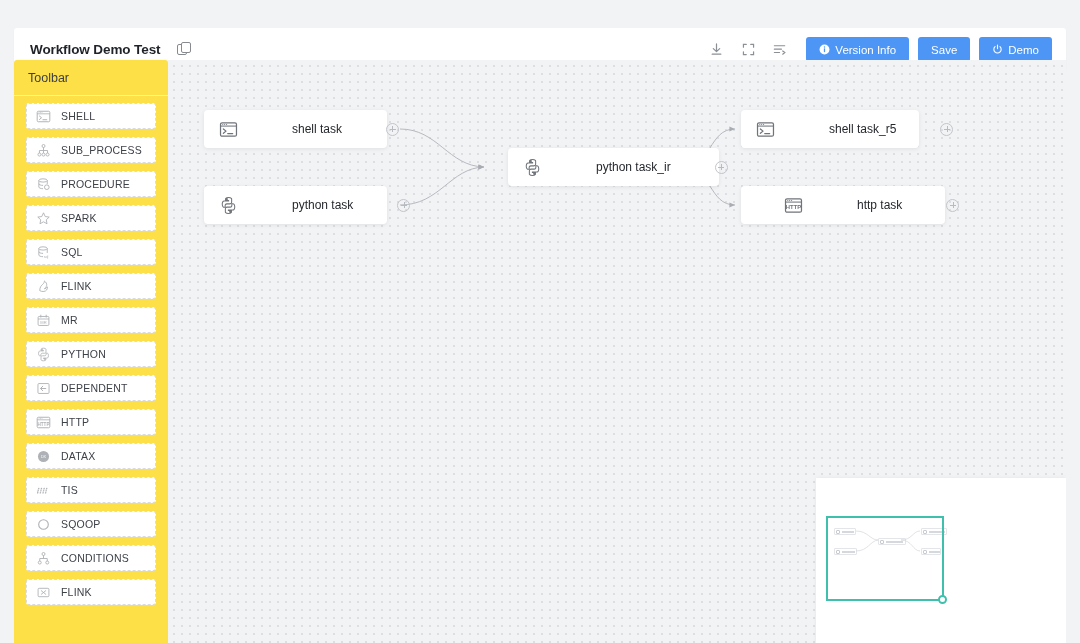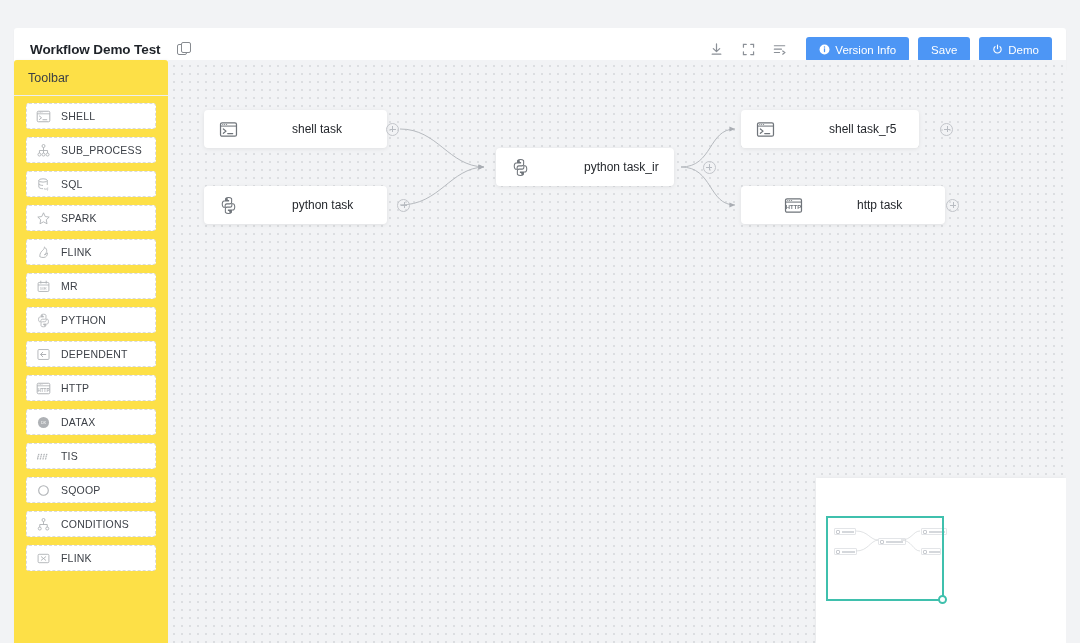--- a/index.html
+++ b/index.html
@@ -321,34 +321,46 @@
               <path d="M10 6 L10 10 M4.6 13.4 L4.6 10 L15.4 10 L15.4 13.4 M10 10 L10 13.4" fill="none" stroke="#7d8288" stroke-width="1.2"></path>
             </svg>
           </span>
           <span class="ti-label">SUB_PROCESS</span>
         </div>
         <div class="tool-item">
           <span class="ti-icon">
             <svg width="15" height="15" viewBox="0 0 20 20">
               <ellipse cx="9.4" cy="4.6" rx="5.6" ry="2.2" fill="none" stroke="#7d8288" stroke-width="1.2"></ellipse>
               <path d="M3.8 4.6 L3.8 13.4 C3.8 14.6 6.3 15.6 9.4 15.6" fill="none" stroke="#7d8288" stroke-width="1.2"></path>
+              <path d="M15 4.6 L15 9.6" fill="none" stroke="#7d8288" stroke-width="1.2"></path>
+              <path d="M3.8 9 C3.8 10.2 6.3 11.2 9.4 11.2" fill="none" stroke="#7d8288" stroke-width="1.2"></path>
+              <circle cx="14.4" cy="13.6" r="3.1" fill="none" stroke="#7d8288" stroke-width="1.2"></circle>
+            </svg>
+          </span>
+          <span class="ti-label">PROCEDURE</span>
+        </div>
+        <div class="tool-item">
+          <span class="ti-icon">
+            <svg width="15" height="15" viewBox="0 0 20 20">
+              <path d="M10 2.4 L12.3 7.4 L17.6 8.1 L13.7 11.7 L14.7 17 L10 14.4 L5.3 17 L6.3 11.7 L2.4 8.1 L7.7 7.4 Z" fill="none" stroke="#7d8288" stroke-width="1.2" stroke-linejoin="round"></path>
+            </svg>
+          </span>
+          <span class="ti-label">SPARK</span>
+        </div>
+        <div class="tool-item">
+          <span class="ti-icon">
+            <svg width="15" height="15" viewBox="0 0 20 20">
+              <ellipse cx="9.4" cy="4.6" rx="5.6" ry="2.2" fill="none" stroke="#7d8288" stroke-width="1.2"></ellipse>
+              <path d="M3.8 4.6 L3.8 13.4 C3.8 14.6 6.3 15.6 9.4 15.6" fill="none" stroke="#7d8288" stroke-width="1.2"></path>
               <path d="M15 4.6 L15 10.6" fill="none" stroke="#7d8288" stroke-width="1.2"></path>
               <path d="M3.8 9 C3.8 10.2 6.3 11.2 9.4 11.2" fill="none" stroke="#7d8288" stroke-width="1.2"></path>
               <text x="13.4" y="17" font-size="5" font-family="Liberation Sans, sans-serif" fill="#7d8288" text-anchor="middle">sql</text>
             </svg>
           </span>
           <span class="ti-label">SQL</span>
-        </div>
-        <div class="tool-item">
-          <span class="ti-icon">
-            <svg width="15" height="15" viewBox="0 0 20 20">
-              <path d="M10 2.4 L12.3 7.4 L17.6 8.1 L13.7 11.7 L14.7 17 L10 14.4 L5.3 17 L6.3 11.7 L2.4 8.1 L7.7 7.4 Z" fill="none" stroke="#7d8288" stroke-width="1.2" stroke-linejoin="round"></path>
-            </svg>
-          </span>
-          <span class="ti-label">SPARK</span>
         </div>
         <div class="tool-item">
           <span class="ti-icon">
             <svg width="15" height="15" viewBox="0 0 20 20">
               <path d="M5 15.5 C5 10.5 7.4 8.5 9 7 C10.6 5.5 11.4 4 11.2 2.6 C13.6 4.4 14.6 6.5 14.2 8.6 C13.8 10.8 12.2 12 11.2 13.2 C13 12.8 14.4 11.8 15.2 10.4 C15.6 13.8 13.6 16.2 10.6 16.6 C8.4 16.9 6.4 16.4 5 15.5 Z" fill="none" stroke="#7d8288" stroke-width="1.2" stroke-linejoin="round"></path>
             </svg>
           </span>
           <span class="ti-label">FLINK</span>
         </div>
         <div class="tool-item">
@@ -482,21 +494,21 @@
         <div class="node" style="left: 36px; top: 126px; width: 183px;">
           <span class="n-icon">
             <svg width="19" height="19" viewBox="0 0 20 20">
               <path d="M10 1.6 C6.6 1.6 6.9 3.1 6.9 3.1 L6.9 4.7 L10.1 4.7 L10.1 5.2 L5.6 5.2 C5.6 5.2 3.4 5 3.4 8.5 C3.4 12 5.3 11.9 5.3 11.9 L6.5 11.9 L6.5 10.2 C6.5 10.2 6.4 8.3 8.4 8.3 L11.5 8.3 C11.5 8.3 13.3 8.3 13.3 6.6 L13.3 3.3 C13.3 3.3 13.5 1.6 10 1.6 Z M8.2 2.7 C8.5 2.7 8.8 3 8.8 3.4 C8.8 3.7 8.5 4 8.2 4 C7.8 4 7.5 3.7 7.5 3.4 C7.5 3 7.8 2.7 8.2 2.7 Z" fill="none" stroke="#6f747a" stroke-width="1.1"></path>
               <path d="M10 18.4 C13.4 18.4 13.1 16.9 13.1 16.9 L13.1 15.3 L9.9 15.3 L9.9 14.8 L14.4 14.8 C14.4 14.8 16.6 15 16.6 11.5 C16.6 8 14.7 8.1 14.7 8.1 L13.5 8.1 L13.5 9.8 C13.5 9.8 13.6 11.7 11.6 11.7 L8.5 11.7 C8.5 11.7 6.7 11.7 6.7 13.4 L6.7 16.7 C6.7 16.7 6.5 18.4 10 18.4 Z M11.8 17.3 C11.5 17.3 11.2 17 11.2 16.6 C11.2 16.3 11.5 16 11.8 16 C12.2 16 12.5 16.3 12.5 16.6 C12.5 17 12.2 17.3 11.8 17.3 Z" fill="none" stroke="#6f747a" stroke-width="1.1"></path>
             </svg>
           </span>
           <span class="n-label">python task</span>
           <span class="n-port"></span>
         </div>
-        <div class="node" style="left: 328px; top: 88px; width: 178px;">
+        <div class="node" style="left: 340px; top: 88px; width: 211px;">
           <span class="n-icon">
             <svg width="19" height="19" viewBox="0 0 20 20">
               <path d="M10 1.6 C6.6 1.6 6.9 3.1 6.9 3.1 L6.9 4.7 L10.1 4.7 L10.1 5.2 L5.6 5.2 C5.6 5.2 3.4 5 3.4 8.5 C3.4 12 5.3 11.9 5.3 11.9 L6.5 11.9 L6.5 10.2 C6.5 10.2 6.4 8.3 8.4 8.3 L11.5 8.3 C11.5 8.3 13.3 8.3 13.3 6.6 L13.3 3.3 C13.3 3.3 13.5 1.6 10 1.6 Z M8.2 2.7 C8.5 2.7 8.8 3 8.8 3.4 C8.8 3.7 8.5 4 8.2 4 C7.8 4 7.5 3.7 7.5 3.4 C7.5 3 7.8 2.7 8.2 2.7 Z" fill="none" stroke="#6f747a" stroke-width="1.1"></path>
               <path d="M10 18.4 C13.4 18.4 13.1 16.9 13.1 16.9 L13.1 15.3 L9.9 15.3 L9.9 14.8 L14.4 14.8 C14.4 14.8 16.6 15 16.6 11.5 C16.6 8 14.7 8.1 14.7 8.1 L13.5 8.1 L13.5 9.8 C13.5 9.8 13.6 11.7 11.6 11.7 L8.5 11.7 C8.5 11.7 6.7 11.7 6.7 13.4 L6.7 16.7 C6.7 16.7 6.5 18.4 10 18.4 Z M11.8 17.3 C11.5 17.3 11.2 17 11.2 16.6 C11.2 16.3 11.5 16 11.8 16 C12.2 16 12.5 16.3 12.5 16.6 C12.5 17 12.2 17.3 11.8 17.3 Z" fill="none" stroke="#6f747a" stroke-width="1.1"></path>
             </svg>
           </span>
           <span class="n-label">python task_ir</span>
           <span class="n-port"></span>
         </div>
         <div class="node" style="left: 573px; top: 50px; width: 178px;">

